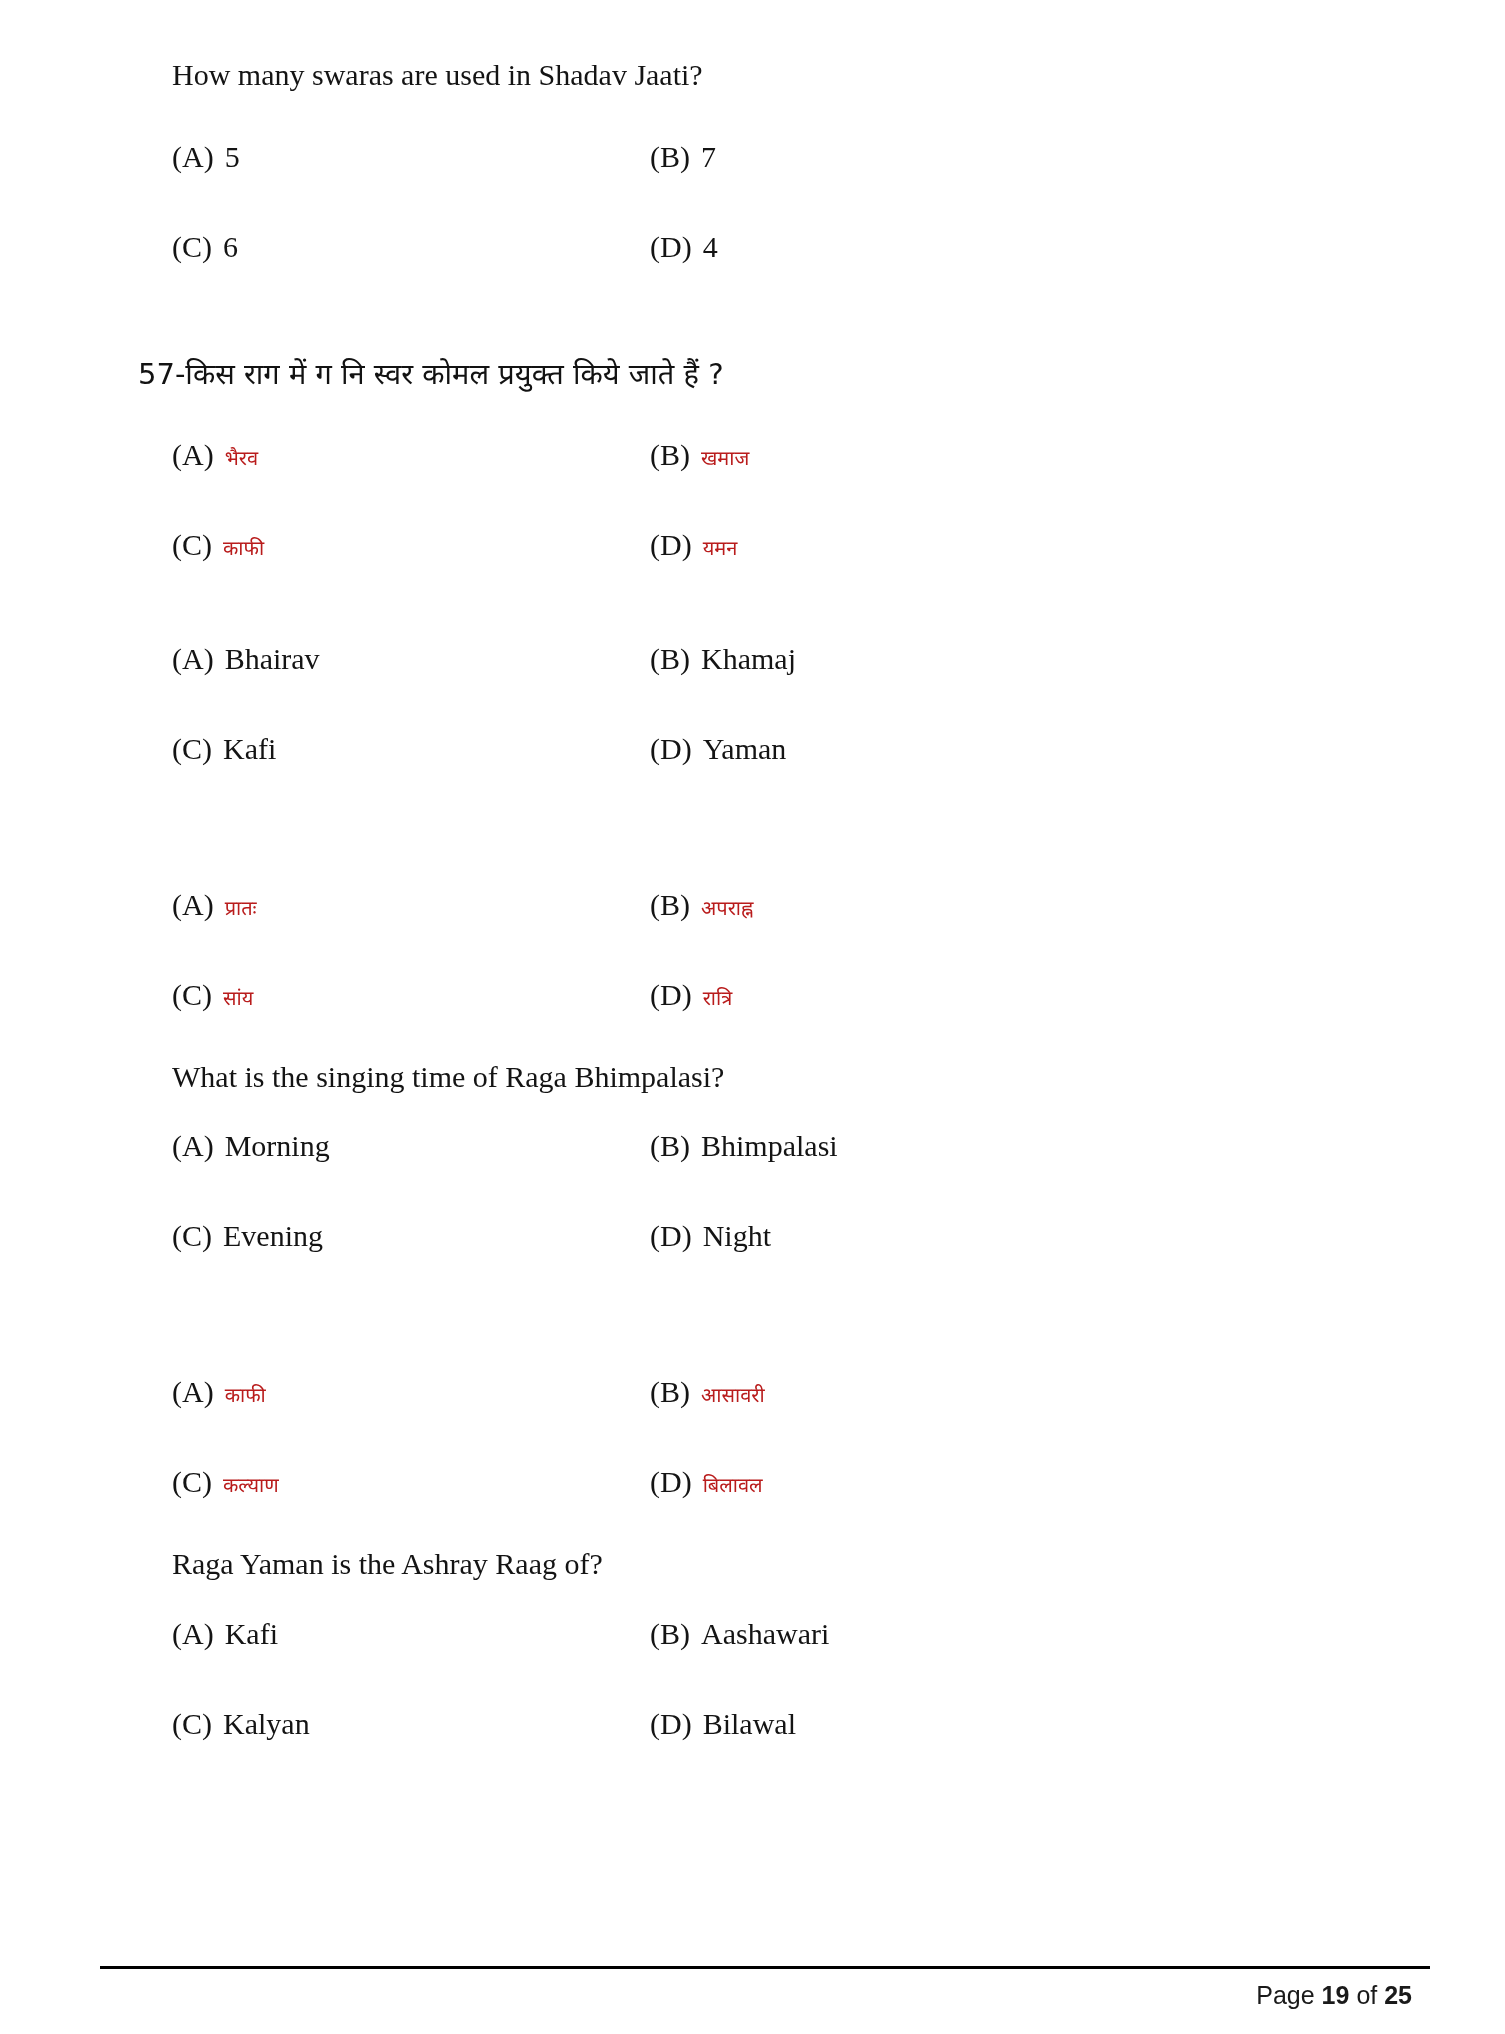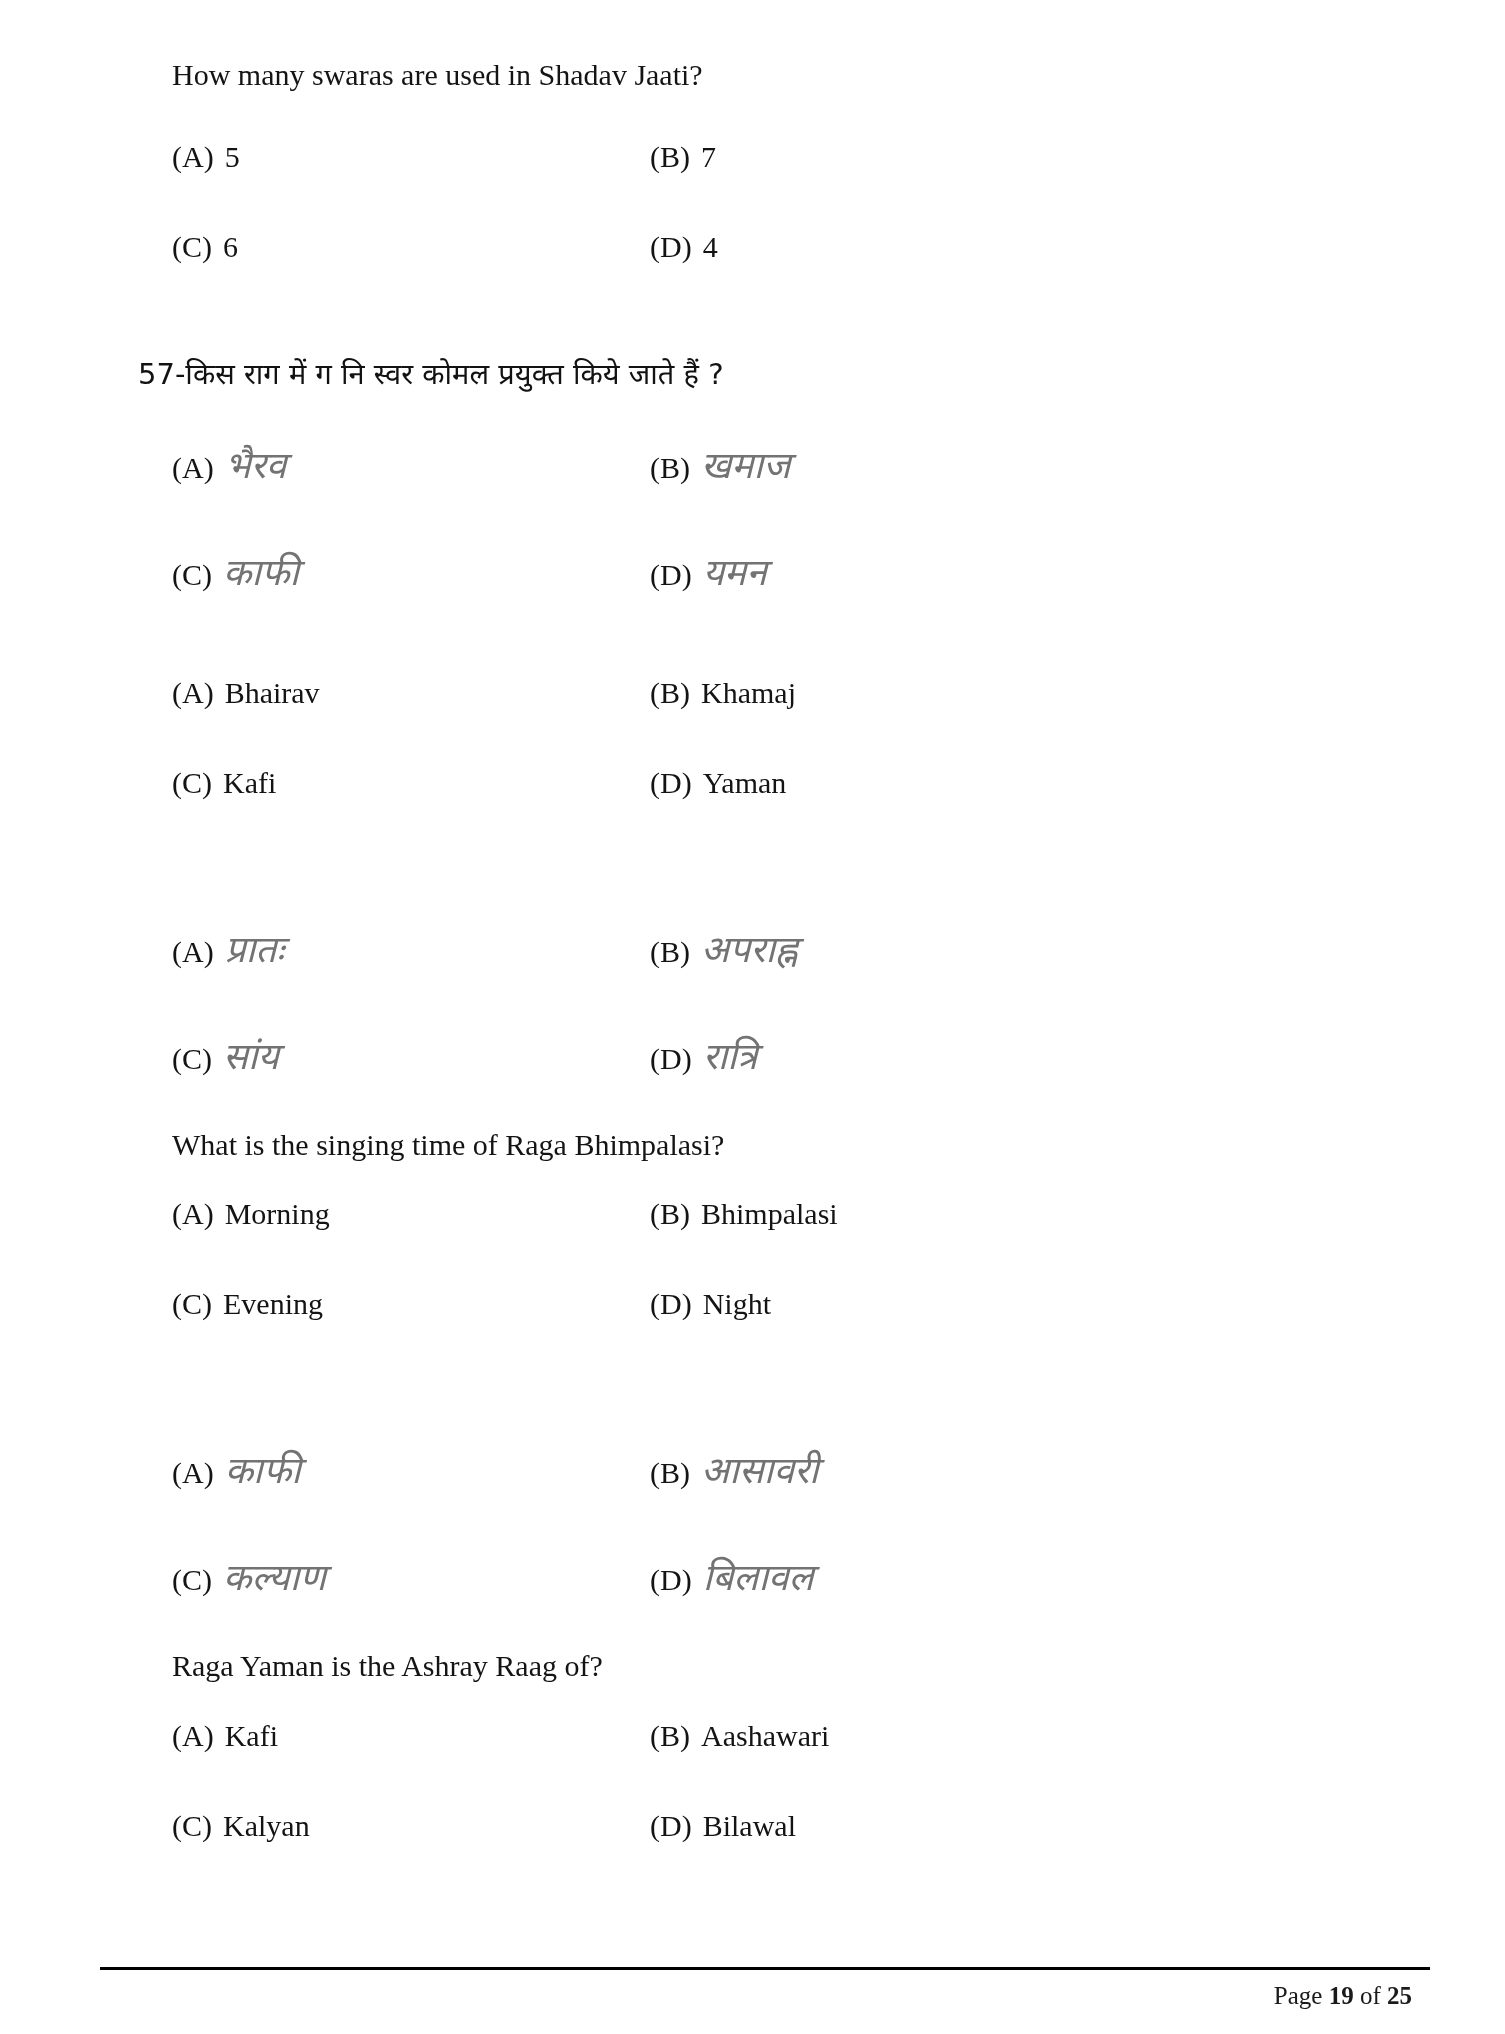--- a/index.html
+++ b/index.html
@@ -72,23 +72,22 @@
     color: #141414;
     margin-right: 11px;
   }
   .opt-text-en {
     font-family: "Liberation Serif", "DejaVu Serif", serif;
     font-size: 30px;
     color: #141414;
   }
   .opt-text-hi {
     font-family: "DejaVu Sans", sans-serif;
-    font-size: 37px;
-    color: #737373;
-    font-style: italic;
+    font-size: 20px;
+    color: #b91c1c;
   }
 
   
   .sp-opt    { height: 56px; }     
   .sp-block  { height: 46px; }     
   .sp-q      { height: 76px; }     
   .sp-small  { height: 34px; }
 
   
   .footer {
@@ -98,21 +97,21 @@
     bottom: 24px;
   }
   .footer-rule {
     border: 0;
     border-top: 3px solid #000000;
     margin: 0 0 12px 0;
     width: 100%;
   }
   .footer-text {
     text-align: right;
-    font-family: Liberation Serif, serif;
+    font-family: Liberation Sans, sans-serif;
     font-size: 25px;
     color: #1a1a1a;
     padding-right: 18px;
   }
   .footer-text .strong { font-weight: bold; }
   .footer-text span { display: inline; }
 </style>
 </head>
 <body>
 

